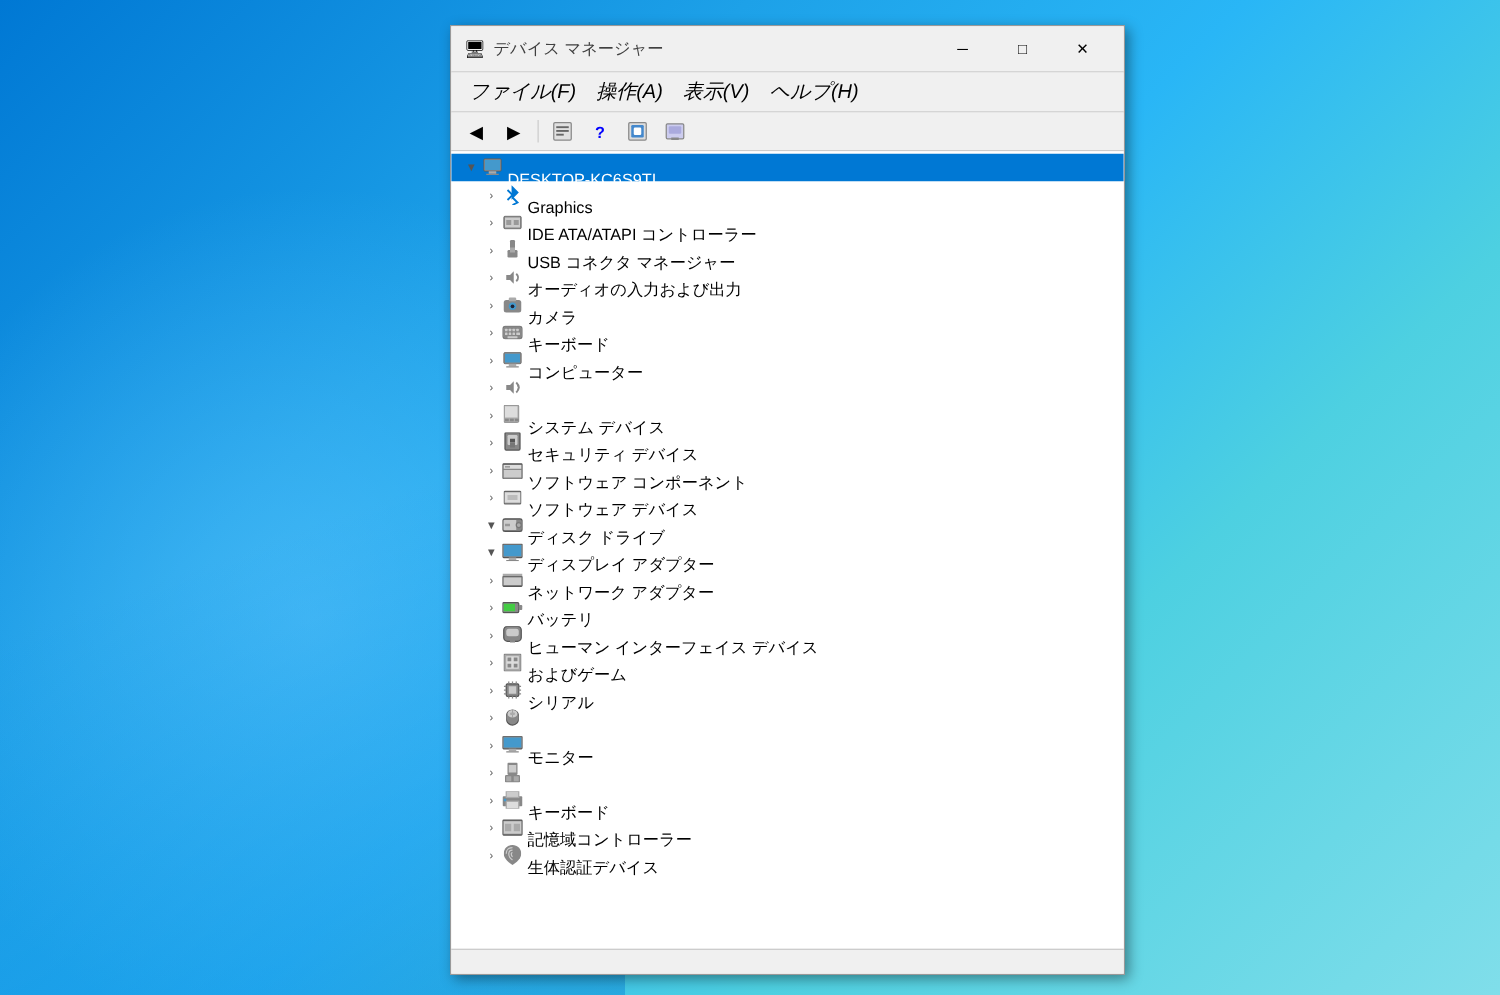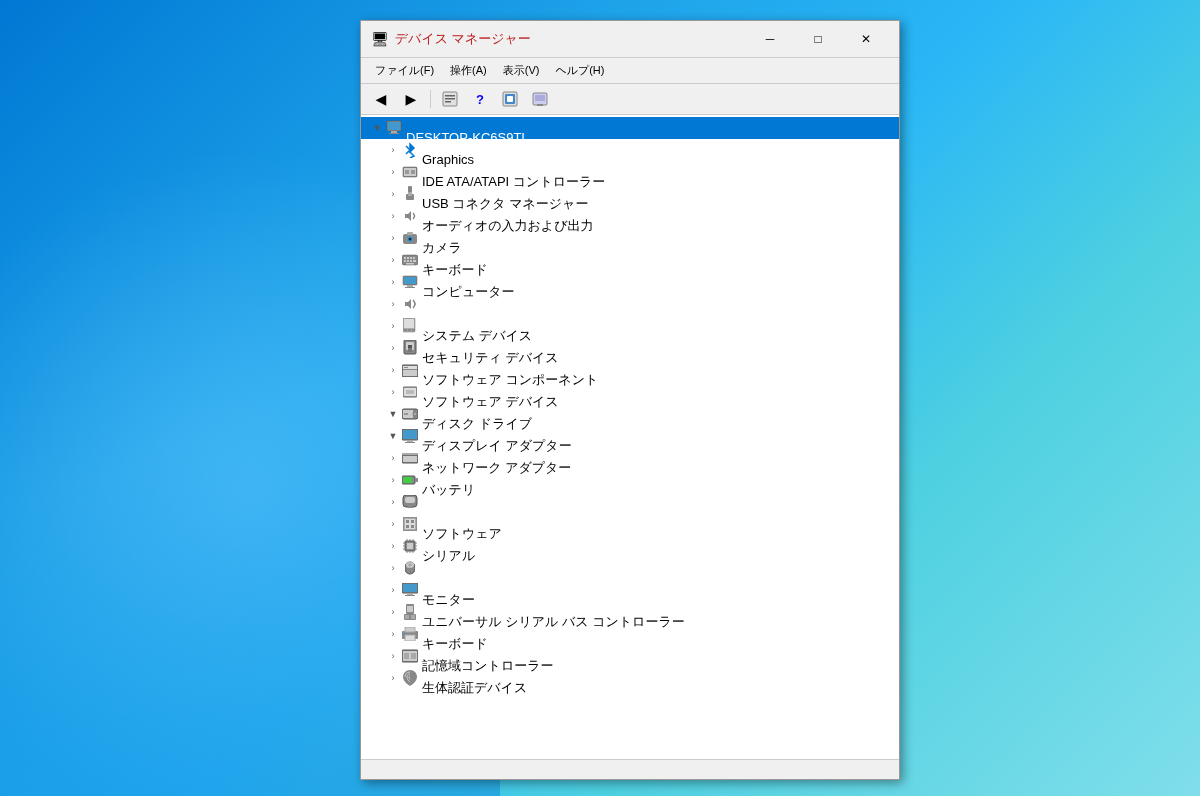--- a/index.html
+++ b/index.html
@@ -59,21 +59,21 @@
       display: flex;
       align-items: center;
       gap: 6px;
       border-bottom: 1px solid #ccc;
     }
     .title-bar-icon {
       font-size: 14px;
     }
     .title-bar-text {
       font-size: 13px;
-      color: #b91c1c;
+      color: #404040;
       font-weight: normal;
     }
     .title-bar-controls {
       margin-left: auto;
       display: flex;
       gap: 2px;
     }
     .tb-btn {
       width: 46px;
       height: 24px;
@@ -87,23 +87,24 @@
     }
 
     .menu-bar {
       display: flex;
       padding: 2px 6px;
       border-bottom: 1px solid #ccc;
       background: #f0f0f0;
     }
     .menu-item {
       padding: 3px 8px;
-      font-size: 11px;
+      font-size: 16px;
       cursor: pointer;
       color: #000;
+      font-style: italic;
     }
 
     .toolbar {
       display: flex;
       align-items: center;
       padding: 3px 6px;
       border-bottom: 1px solid #ccc;
       background: #f0f0f0;
       gap: 2px;
     }
@@ -483,36 +484,37 @@
     <div class="tree-item">
       <span class="indent" style="width:20px;display:inline-block;"></span>
       <span class="expand-btn">›</span>
       <span class="item-icon">
         <svg width="16" height="14" viewBox="0 0 16 14">
           <rect x="1" y="0" width="14" height="12" rx="3" fill="#888" stroke="#555"></rect>
           <rect x="3" y="2" width="10" height="6" fill="#ccc" rx="2"></rect>
           <rect x="6" y="9" width="4" height="4" fill="#888"></rect>
         </svg>
       </span>
+      <span class="item-label">ヒューマン インターフェイス デバイス</span>
     </div>
 
     <div class="tree-item">
       <span class="indent" style="width:20px;display:inline-block;"></span>
       <span class="expand-btn">›</span>
       <span class="item-icon">
         <svg width="14" height="14" viewBox="0 0 14 14">
           <rect x="0" y="0" width="14" height="14" rx="1" fill="#aaa" stroke="#777"></rect>
           <rect x="2" y="2" width="10" height="10" fill="#ddd"></rect>
           <rect x="3" y="3" width="3" height="3" fill="#888"></rect>
           <rect x="8" y="3" width="3" height="3" fill="#888"></rect>
           <rect x="3" y="8" width="3" height="3" fill="#888"></rect>
           <rect x="8" y="8" width="3" height="3" fill="#888"></rect>
         </svg>
       </span>
-      <span class="item-label">ソフトウェア</span>
+      <span class="item-label">およびゲーム</span>
     </div>
 
     <div class="tree-item">
       <span class="indent" style="width:20px;display:inline-block;"></span>
       <span class="expand-btn">›</span>
       <span class="item-icon">
         <svg width="14" height="14" viewBox="0 0 14 14">
           <rect x="2" y="2" width="10" height="10" fill="#888" stroke="#555" rx="1"></rect>
           <rect x="4" y="4" width="6" height="6" fill="#ccc"></rect>
           <line x1="4" y1="0" x2="4" y2="2" stroke="#888" stroke-width="1"></line>
@@ -564,21 +566,20 @@
       <span class="expand-btn">›</span>
       <span class="item-icon">
         <svg width="12" height="16" viewBox="0 0 12 16">
           <rect x="2" y="0" width="8" height="10" rx="1" fill="#888"></rect>
           <rect x="0" y="10" width="12" height="6" rx="1" fill="#888"></rect>
           <rect x="3" y="2" width="6" height="6" fill="#ccc"></rect>
           <rect x="1" y="11" width="4" height="4" fill="#aaa"></rect>
           <rect x="7" y="11" width="4" height="4" fill="#aaa"></rect>
         </svg>
       </span>
-      <span class="item-label">ユニバーサル シリアル バス コントローラー</span>
     </div>
 
     <div class="tree-item">
       <span class="indent" style="width:20px;display:inline-block;"></span>
       <span class="expand-btn">›</span>
       <span class="item-icon">
         <svg width="16" height="14" viewBox="0 0 16 14">
           <rect x="0" y="4" width="16" height="8" rx="1" fill="#888"></rect>
           <rect x="3" y="0" width="10" height="5" fill="#ccc" stroke="#aaa"></rect>
           <rect x="3" y="8" width="10" height="6" fill="#ddd" stroke="#aaa"></rect>

